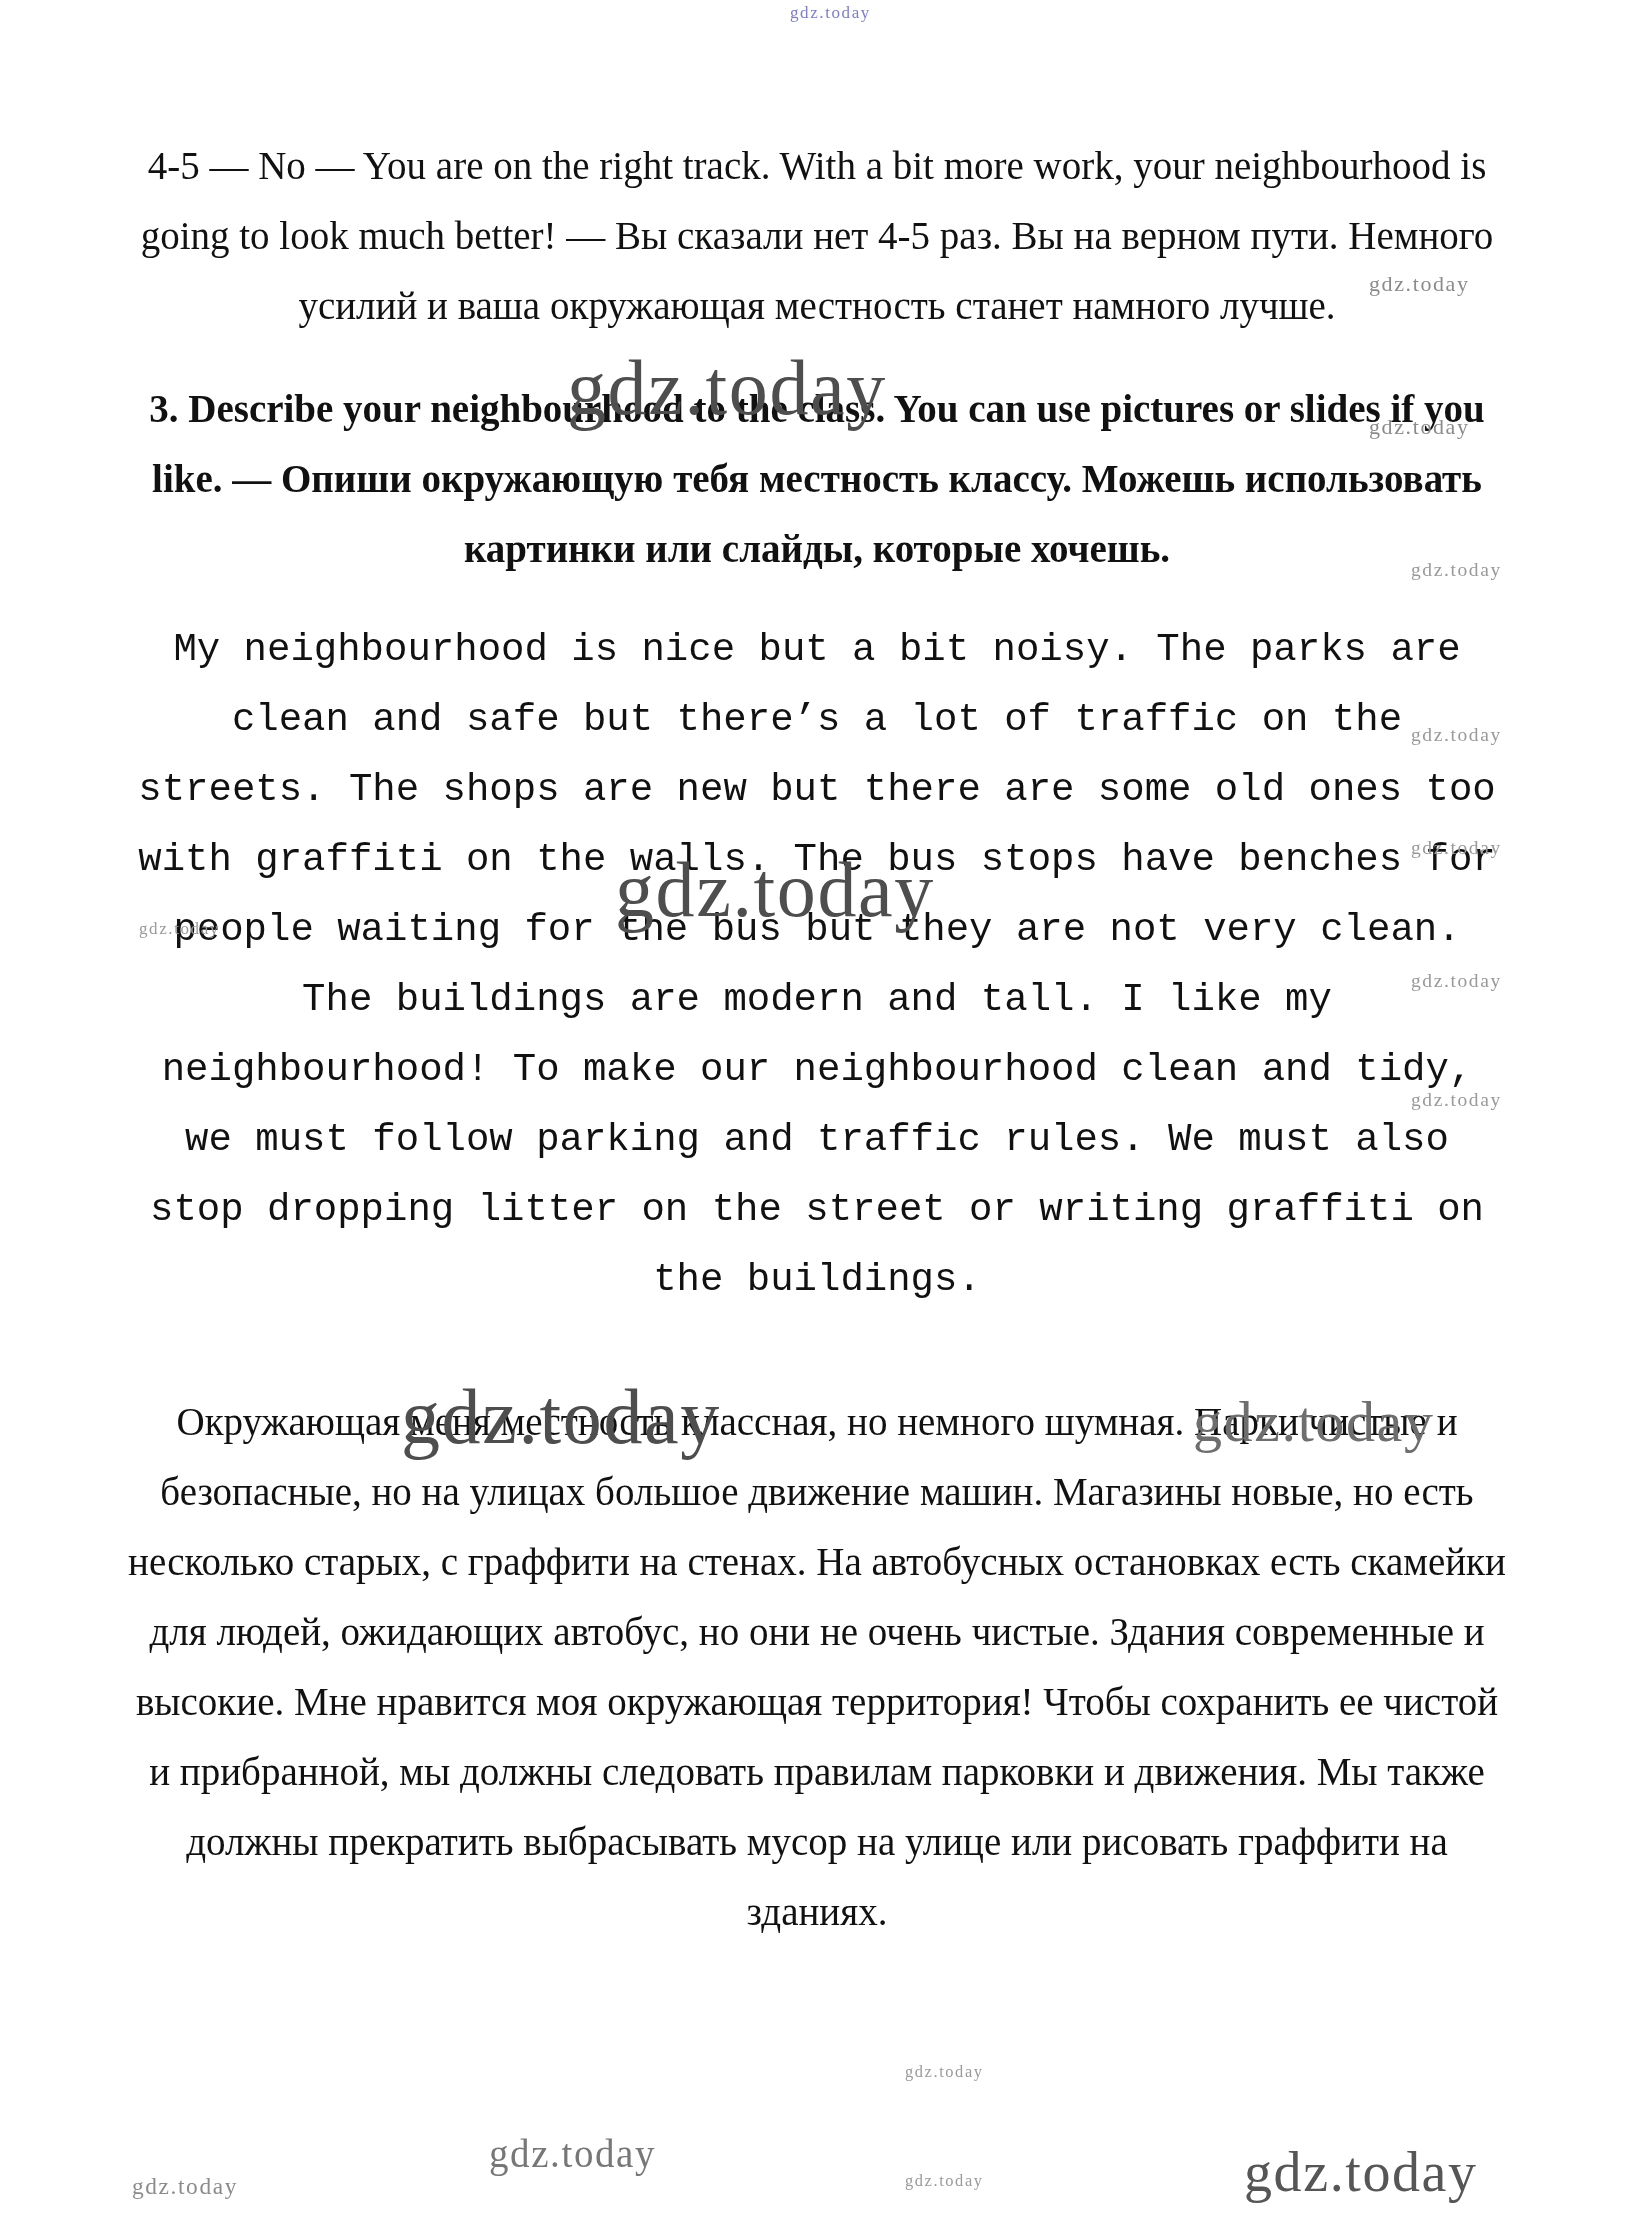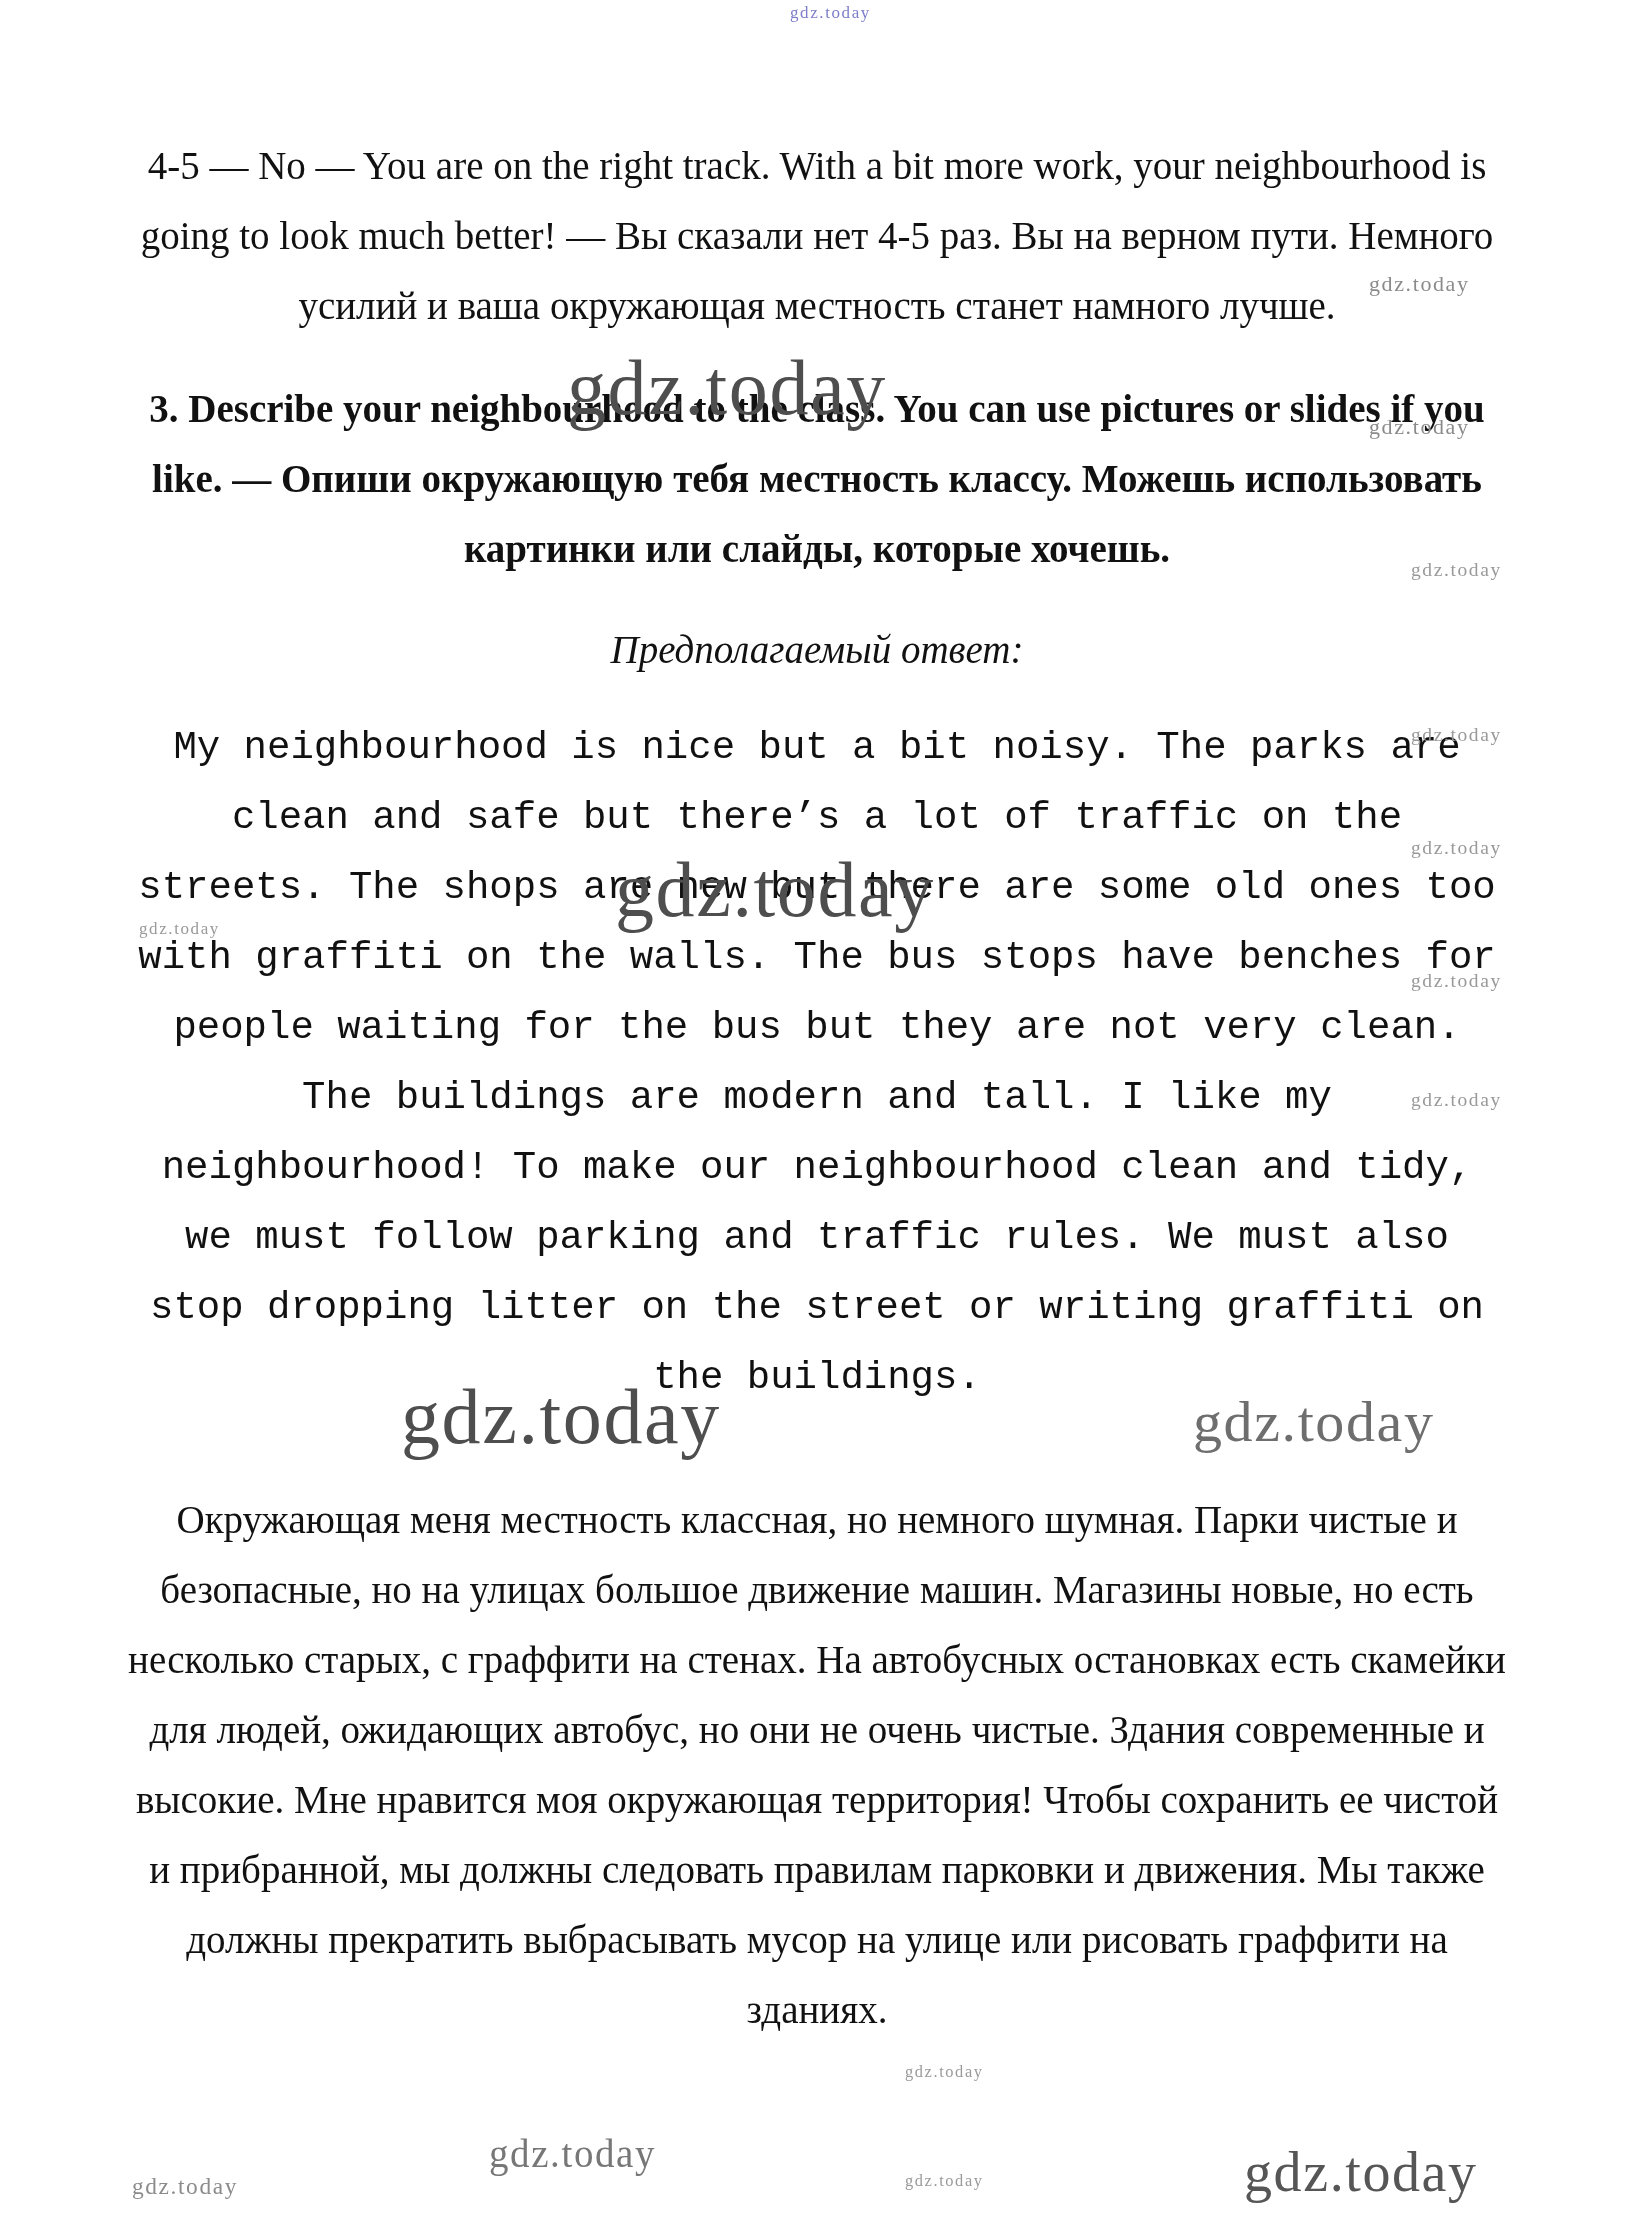--- a/index.html
+++ b/index.html
@@ -53,21 +53,20 @@
   }
 </style>
 </head>
 <body>
 
 <div class="page">
 
   <div class="content">
     <p class="body-text">4-5 — No — You are on the right track. With a bit more work, your neighbourhood is going to look much better! — Вы сказали нет 4-5 раз. Вы на верном пути. Немного усилий и ваша окружающая местность станет намного лучше.</p>
     <p class="body-text bold">3. Describe your neighbourhood to the class. You can use pictures or slides if you like. — Опиши окружающую тебя местность классу. Можешь использовать картинки или слайды, которые хочешь.</p>
-    <p class="body-text italic">Предполагаемый ответ:</p>
     <p class="body-text answer-en">My neighbourhood is nice but a bit noisy. The parks are clean and safe but there’s a lot of traffic on the streets. The shops are new but there are some old ones too with graffiti on the walls. The bus stops have benches for people waiting for the bus but they are not very clean. The buildings are modern and tall. I like my neighbourhood! To make our neighbourhood clean and tidy, we must follow parking and traffic rules. We must also stop dropping litter on the street or writing graffiti on the buildings.</p>
     <p class="body-text answer-ru">Окружающая меня местность классная, но немного шумная. Парки чистые и безопасные, но на улицах большое движение машин. Магазины новые, но есть несколько старых, с граффити на стенах. На автобусных остановках есть скамейки для людей, ожидающих автобус, но они не очень чистые. Здания современные и высокие. Мне нравится моя окружающая территория! Чтобы сохранить ее чистой и прибранной, мы должны следовать правилам парковки и движения. Мы также должны прекратить выбрасывать мусор на улице или рисовать граффити на зданиях.</p>
   </div>
 
   <span class="wm" style="left:790px; top:3.1px;   font-size:17px;  color:#7d7dca;">gdz.today</span>
   <span class="wm" style="left:567px;  top:343px; font-size:78px; color:#4e4e4e;">gdz.today</span>
   <span class="wm" style="left:1369px; top:271px; font-size:22px;  color:#8b8b8b;">gdz.today</span>
   <span class="wm" style="left:1369px; top:414px; font-size:22px;  color:#8b8b8b;">gdz.today</span>
   <span class="wm" style="left:1411px; top:559px; font-size:19.5px;  color:#999999;">gdz.today</span>
   <span class="wm" style="left:1411px; top:724px; font-size:19.5px;  color:#999999;">gdz.today</span>

